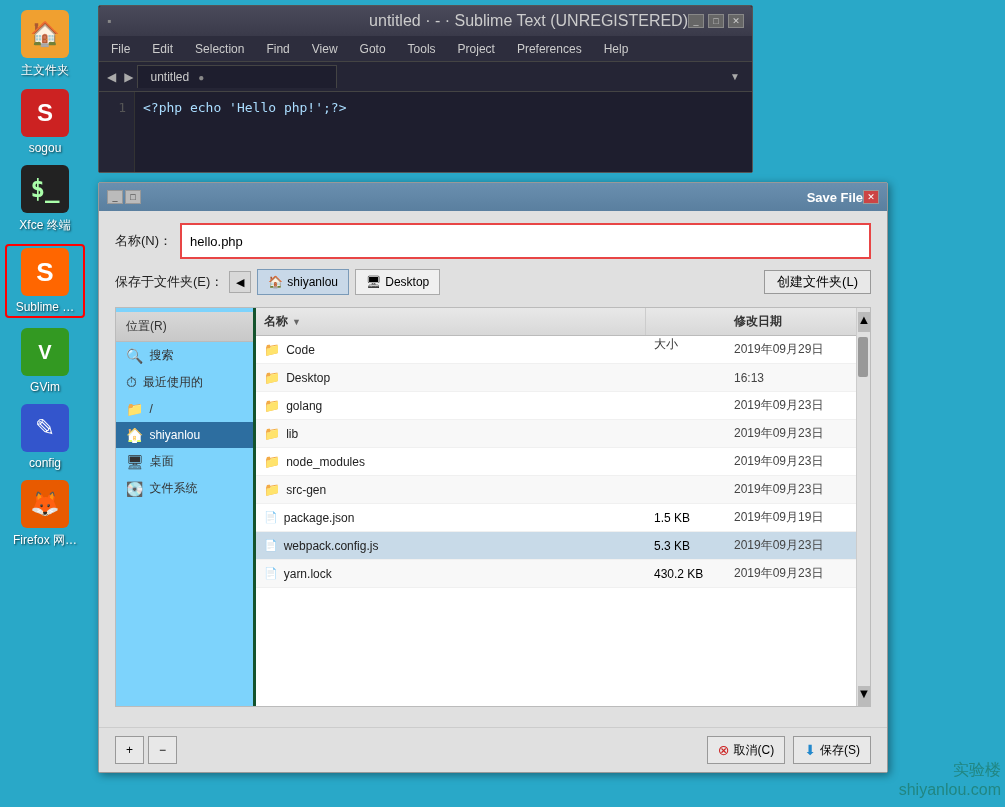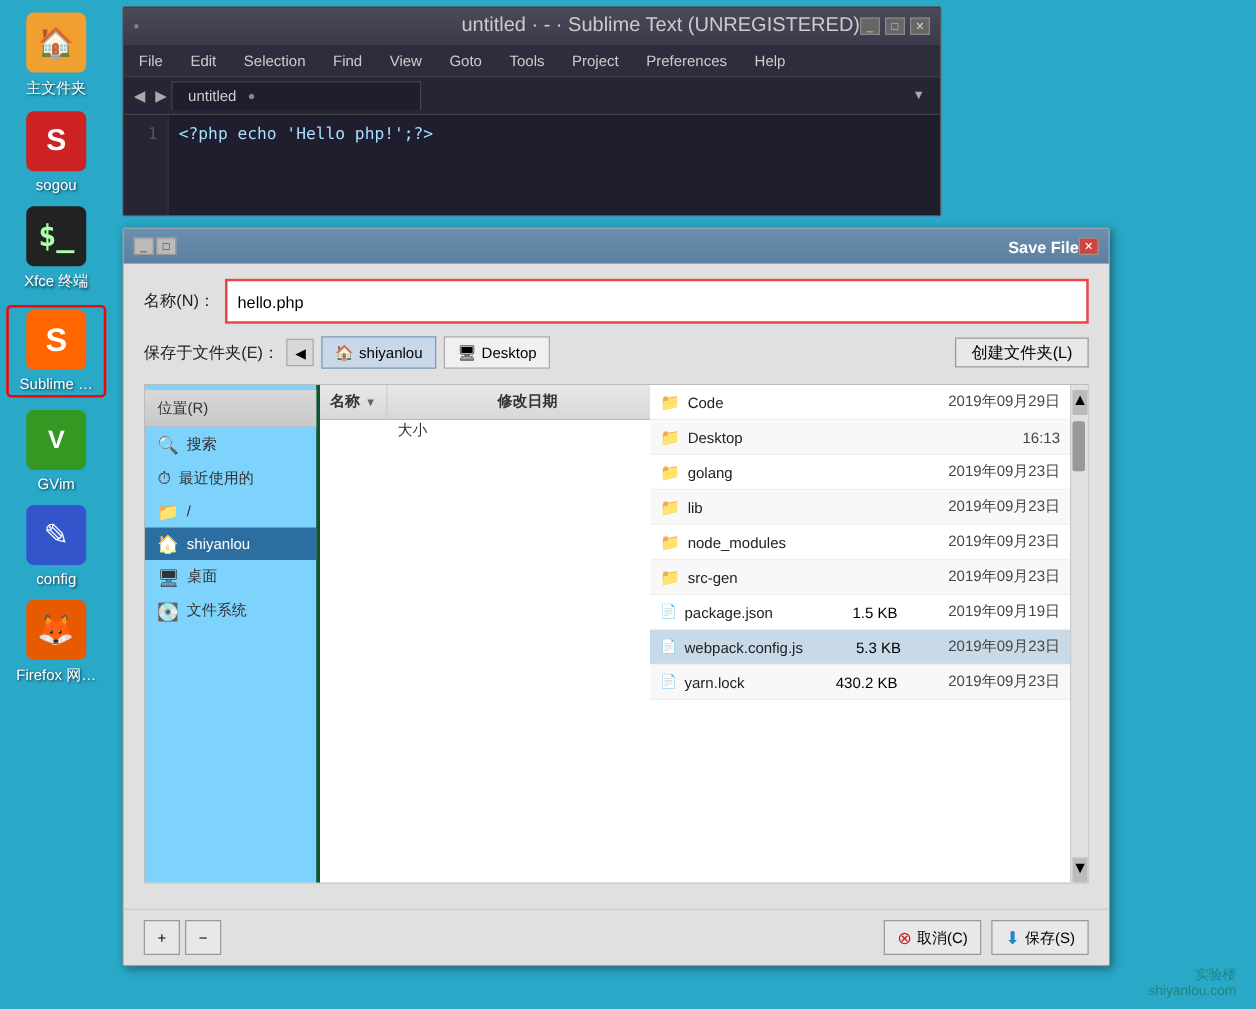--- a/index.html
+++ b/index.html
@@ -379,21 +379,21 @@
     }
 
     .item-icon {
       font-size: 14px;
     }
 
     
     .right-panel {
       flex: 1;
       display: flex;
-      text-align: right;
+      flex-direction: column;
     }
 
     .file-list-header {
       display: flex;
       background: linear-gradient(to bottom, #e8e8e8, #d8d8d8);
       border-bottom: 1px solid #bbb;
       height: 28px;
     }
 
     .file-col-name {
@@ -547,23 +547,23 @@
 
     .save-icon {
       color: #2288cc;
       font-size: 14px;
     }
 
     
     .watermark {
       position: absolute;
       bottom: 8px;
-      right: 16px;
+      right: 4px;
       color: rgba(30, 120, 100, 0.7);
-      font-size: 11px;
+      font-size: 16px;
       text-align: right;
     }
 
     
     .shell-icon {
       background: #222;
       color: #aaffaa;
       font-family: monospace;
       font-size: 18px;
       font-weight: bold;

